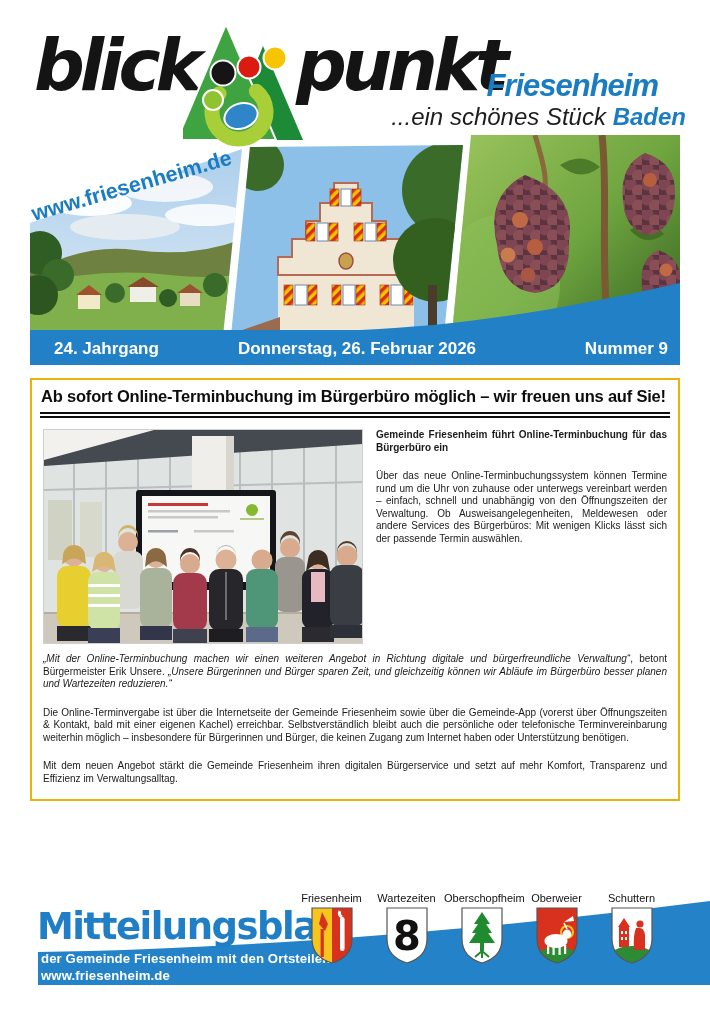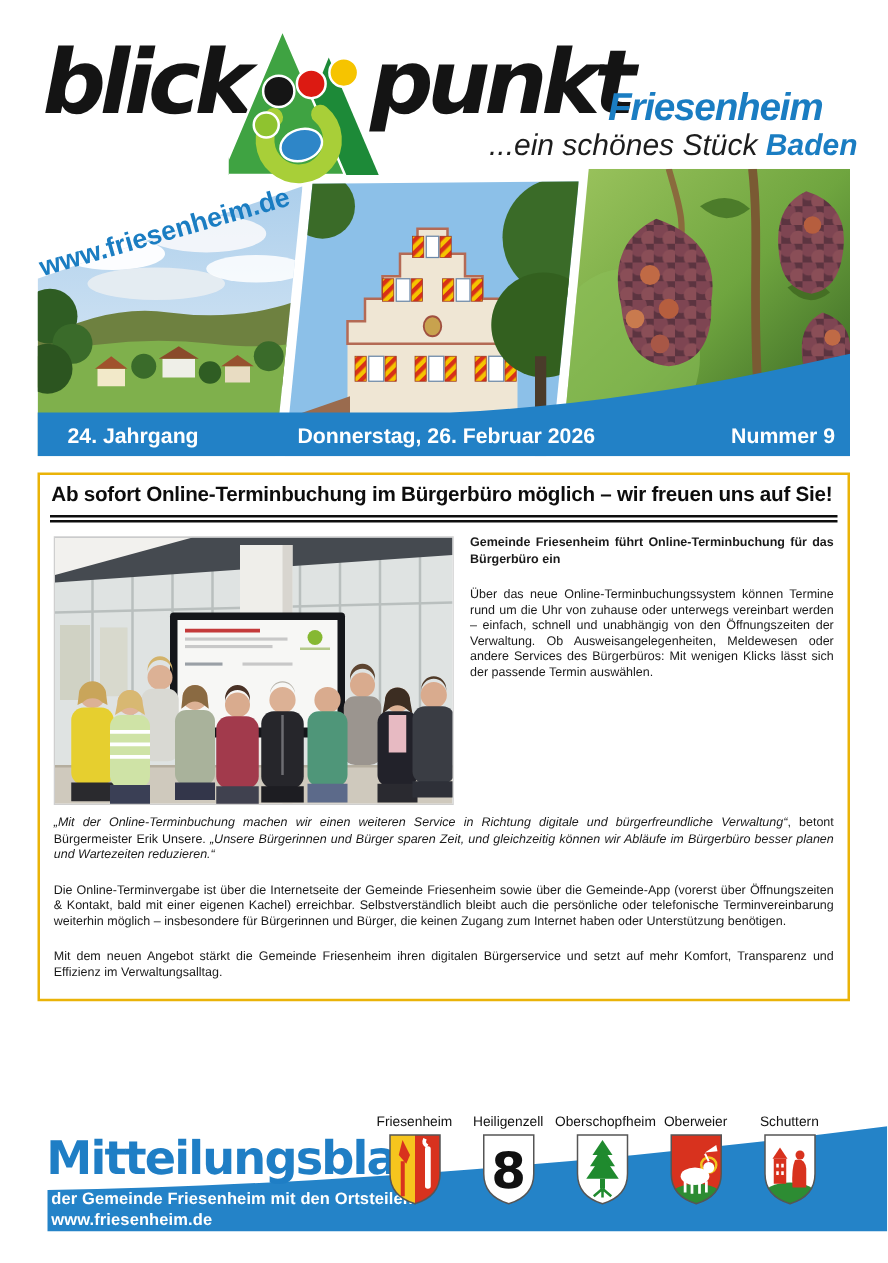--- a/index.html
+++ b/index.html
@@ -283,21 +283,21 @@
               </g>
           </g>
         </svg>
 
         <div class="col-text">
           <p><span class="subhead">Gemeinde Friesenheim führt Online-Terminbuchung für das Bürgerbüro ein</span><br>
              </p>
           <p>Über das neue Online-Terminbuchungssystem können Termine rund um die Uhr von zuhause oder unterwegs vereinbart werden – einfach, schnell und unabhängig von den Öffnungszeiten der Verwaltung. Ob Ausweisangelegenheiten, Meldewesen oder andere Services des Bürgerbüros: Mit wenigen Klicks lässt sich der passende Termin auswählen.</p>
         </div>
       </div>
-      <p class="quote"><span>„Mit der Online-Terminbuchung machen wir einen weiteren Service in Richtung digitale und bürgerfreundliche Verwaltung“</span><span class="upright">, betont Bürgermeister Erik Unsere. </span><span>„Unsere Bürgerinnen und Bürger sparen Zeit, und gleichzeitig können wir Abläufe im Bürgerbüro besser planen und Wartezeiten reduzieren.“</span></p>
+      <p class="quote"><span>„Mit der Online-Terminbuchung machen wir einen weiteren Angebot in Richtung digitale und bürgerfreundliche Verwaltung“</span><span class="upright">, betont Bürgermeister Erik Unsere. </span><span>„Unsere Bürgerinnen und Bürger sparen Zeit, und gleichzeitig können wir Abläufe im Bürgerbüro besser planen und Wartezeiten reduzieren.“</span></p>
       <p class="full-p">Die Online-Terminvergabe ist über die Internetseite der Gemeinde Friesenheim sowie über die Gemeinde-App (vorerst über Öffnungszeiten &amp; Kontakt, bald mit einer eigenen Kachel) erreichbar. Selbstverständlich bleibt auch die persönliche oder telefonische Terminvereinbarung weiterhin möglich – insbesondere für Bürgerinnen und Bürger, die keinen Zugang zum Internet haben oder Unterstützung benötigen.</p>
       <p class="full-p">Mit dem neuen Angebot stärkt die Gemeinde Friesenheim ihren digitalen Bürgerservice und setzt auf mehr Komfort, Transparenz und Effizienz im Verwaltungsalltag.</p>
     </div>
   </div>
 
   <svg class="wave-svg" width="710" height="125" viewBox="0 0 710 125">
     <path d="M38,67 C230,64 470,47 710,16 L710,100 L38,100 Z" fill="#2483c8"></path>
   </svg>
 
   <div class="footer-title">Mitteilungsblatt</div>
@@ -320,21 +320,21 @@
           <rect x="23" y="3" width="20" height="55" fill="#d8321e"></rect>
           <path d="M13,7 L19,19 L16,26 L10,19 Z" fill="#d8321e"></path>
           <rect x="11.6" y="24" width="3.2" height="28" fill="#d8321e"></rect>
           <rect x="31" y="12" width="4.6" height="34" rx="2.2" fill="#ffffff"></rect>
           <path d="M33,12 q-4,-2 -2,-6" stroke="#ffffff" stroke-width="3" fill="none"></path>
         </g>
         <path d="M3,3 H43 V34 Q43,52 23,58 Q3,52 3,34 Z" fill="none" stroke="#555" stroke-width="1.2"></path>
       </svg>
     </div>
     <div class="crest">
-      <div class="crest-label">Heiligenzell</div>
+      <div class="crest-label">Wartezeiten</div>
       <svg width="46" height="62" viewBox="0 0 46 62">
         <path d="M3,3 H43 V34 Q43,52 23,58 Q3,52 3,34 Z" fill="#ffffff" stroke="#555" stroke-width="1.2"></path>
         <text x="23" y="45" text-anchor="middle" font-family="DejaVu Sans" font-size="40" font-weight="bold" fill="#111">8</text>
       </svg>
     </div>
     <div class="crest">
       <div class="crest-label">Oberschopfheim</div>
       <svg width="46" height="62" viewBox="0 0 46 62">
         <path d="M3,3 H43 V34 Q43,52 23,58 Q3,52 3,34 Z" fill="#ffffff" stroke="#555" stroke-width="1.2"></path>
         <polygon points="23,7 31,19 15,19" fill="#1f8a2e"></polygon>

